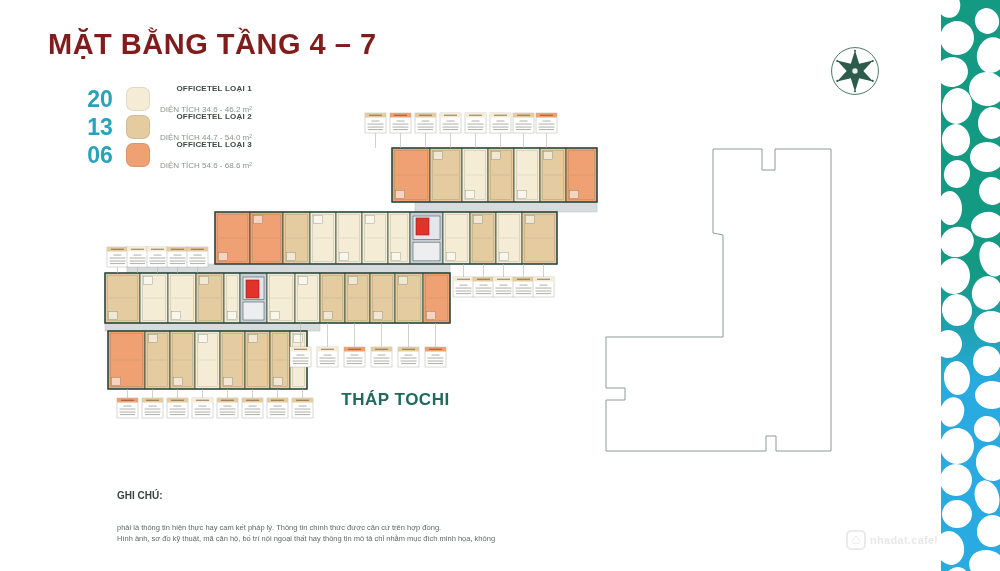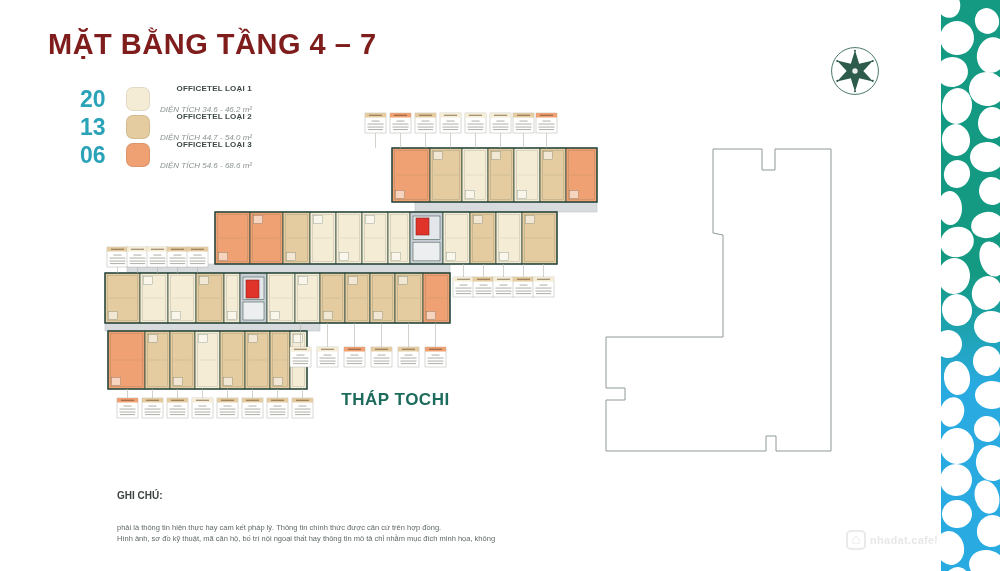--- a/index.html
+++ b/index.html
@@ -3,26 +3,26 @@
 <meta charset="utf-8">
 <style>
   html,body{margin:0;padding:0;background:#fff;}
   .page{position:relative;width:1000px;height:571px;background:#ffffff;overflow:hidden;
         font-family:"Liberation Sans",sans-serif;}
   .page-title{position:absolute;left:44px;top:24px;font-size:29px;font-weight:800;
               letter-spacing:.5px;color:#7f1d1d;margin:4px;}
   
   .legend{position:absolute;left:80px;top:86px;}
   .legend-row{display:flex;align-items:center;height:26px;margin-bottom:2px;}
-  .legend-num{width:40px;text-align:left;font-size:23px;font-weight:800;color:#2aa3b8;}
+  .legend-num{width:40px;text-align:center;font-size:23px;font-weight:800;color:#2aa3b8;}
   .legend-swatch{width:24px;height:24px;border-radius:7px;margin:0 10px 0 6px;
                  box-shadow:inset 0 0 0 1px rgba(0,0,0,.08);}
   .legend-text{line-height:1.15;text-align:right;}
   .legend-name{font-size:8px;font-weight:bold;color:#3e4a43;letter-spacing:.2px;}
-  .legend-area{font-size:8px;color:#8a938c;margin-top:12px;font-style:italic;}
+  .legend-area{font-size:8px;color:#8a938c;margin-top:12px;}
   
   .tower{position:absolute;left:308px;top:390px;width:175px;text-align:center;}
   .tower-label{font-size:17px;font-weight:800;color:#1d6b5c;letter-spacing:.5px;}
   .tower-num{font-size:40px;font-weight:800;margin-top:4px;
              background:linear-gradient(90deg,#23a87d,#2b9fd6);
              -webkit-background-clip:text;background-clip:text;
              color:#23a87d;-webkit-text-fill-color:transparent;}
   
   .note{position:absolute;left:117px;top:490px;width:430px;}
   .note-heading{font-size:10px;font-weight:bold;color:#3c443f;margin-bottom:21px;}

